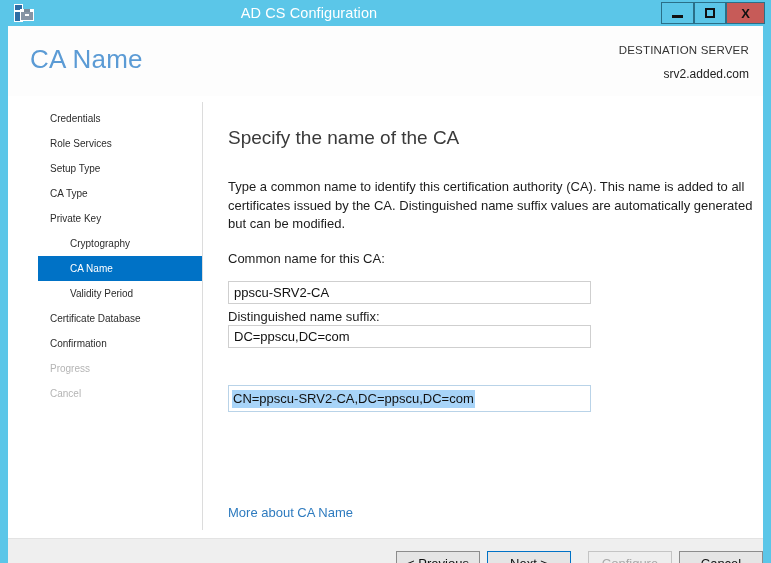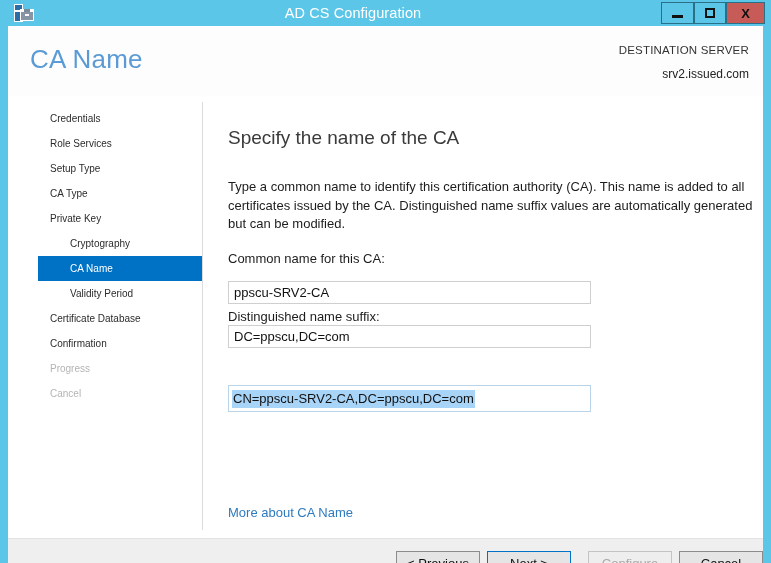--- a/index.html
+++ b/index.html
@@ -28,21 +28,20 @@
     width: 20px; height: 19px;
   }
   #title-text {
     position: absolute; left: 0; top: 0;
     width: 618px; height: 26px;
     line-height: 26px;
     text-align: center;
     font-size: 14.5px;
     color: #ffffff;
     letter-spacing: .1px;
-    margin-left: 44px;
   }
   .wbtn {
     position: absolute; top: 2px;
     height: 22px;
     border: 1px solid #2a6f88;
     background: #5bc6e8;
     display: flex; align-items: center; justify-content: center;
     color: #1a1a1a;
     font-size: 12px;
     cursor: default;
@@ -236,21 +235,21 @@
     <div class="wbtn" id="btn-close">
       <span>X</span>
     </div>
   </div>
 
   <div id="client">
 
     <div id="header">
       <div id="page-title">CA Name</div>
       <div id="dest-label">DESTINATION SERVER</div>
-      <div id="dest-value">srv2.issued.com</div>
+      <div id="dest-value">srv2.added.com</div>
     </div>
 
     <div id="nav">
         <div class="nav-item" style="top: 4px;">Credentials</div>
         <div class="nav-item" style="top: 29px;">Role Services</div>
         <div class="nav-item" style="top: 54px;">Setup Type</div>
         <div class="nav-item" style="top: 79px;">CA Type</div>
         <div class="nav-item" style="top: 104px;">Private Key</div>
         <div class="nav-item sub" style="top: 129px;">Cryptography</div>
         <div class="nav-item sub selected" style="top: 154px;">CA Name</div>

